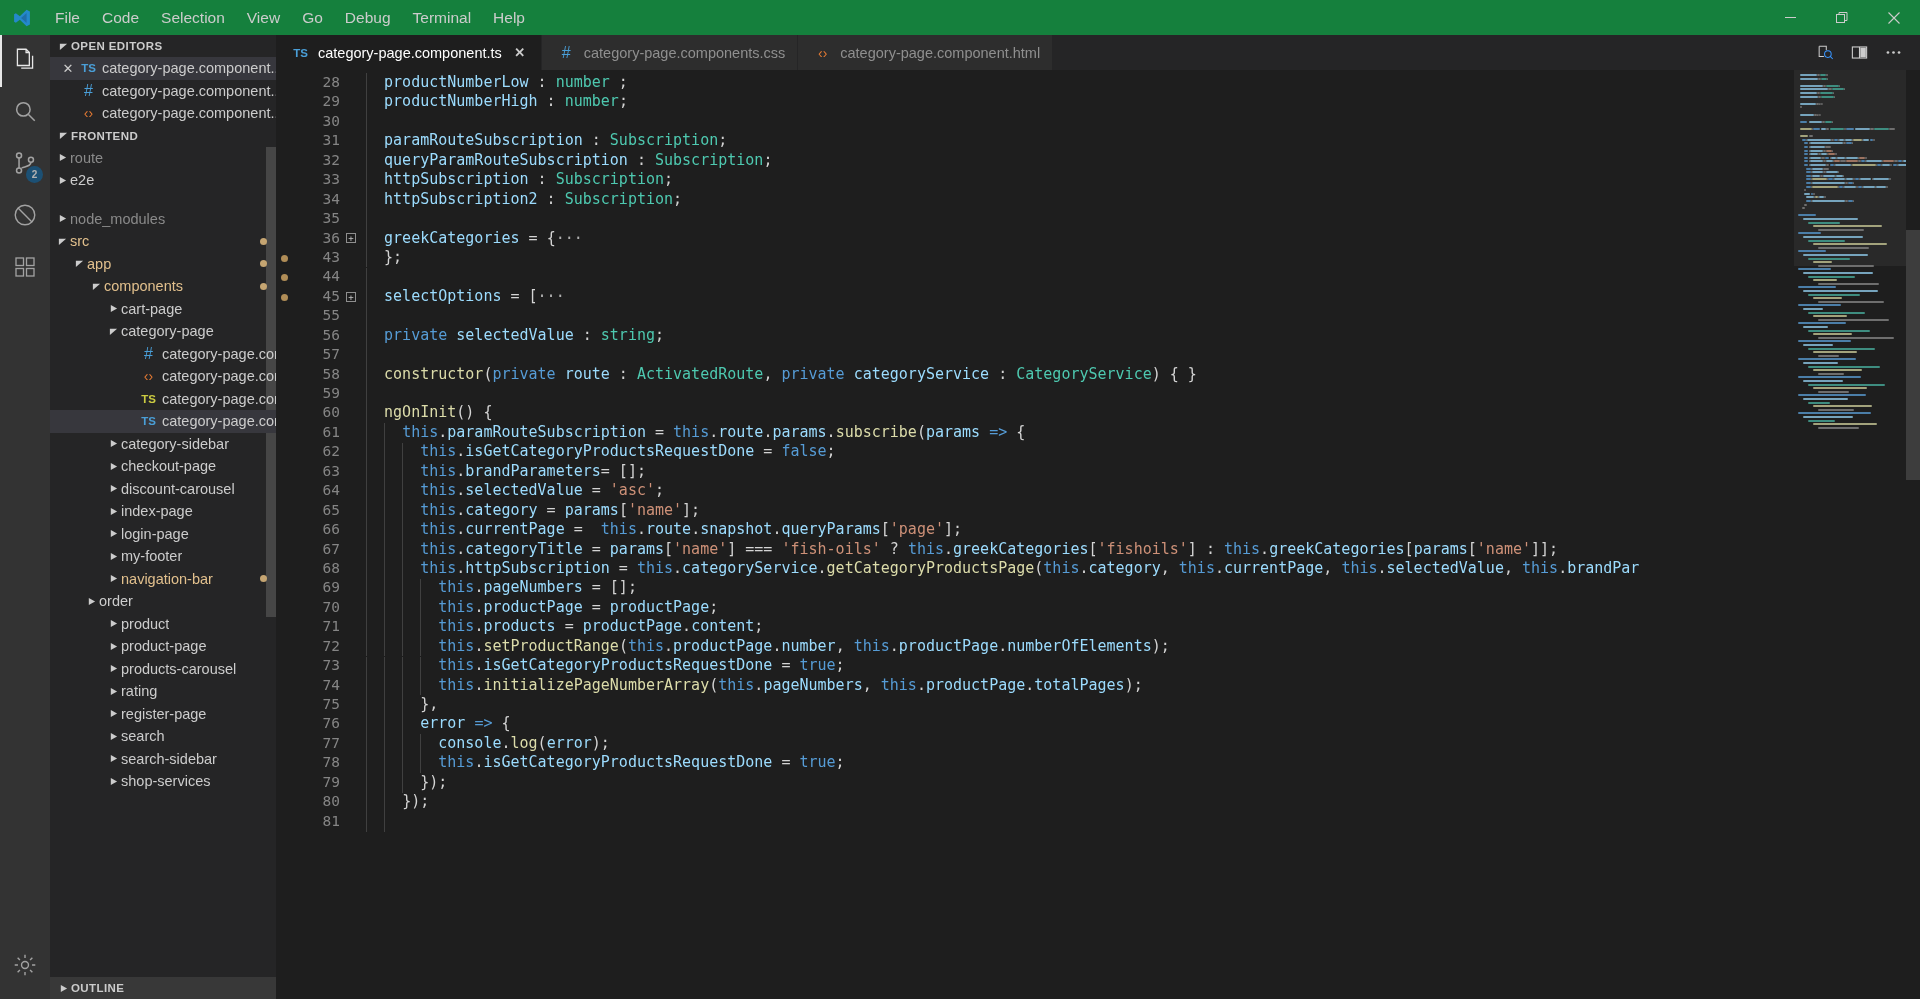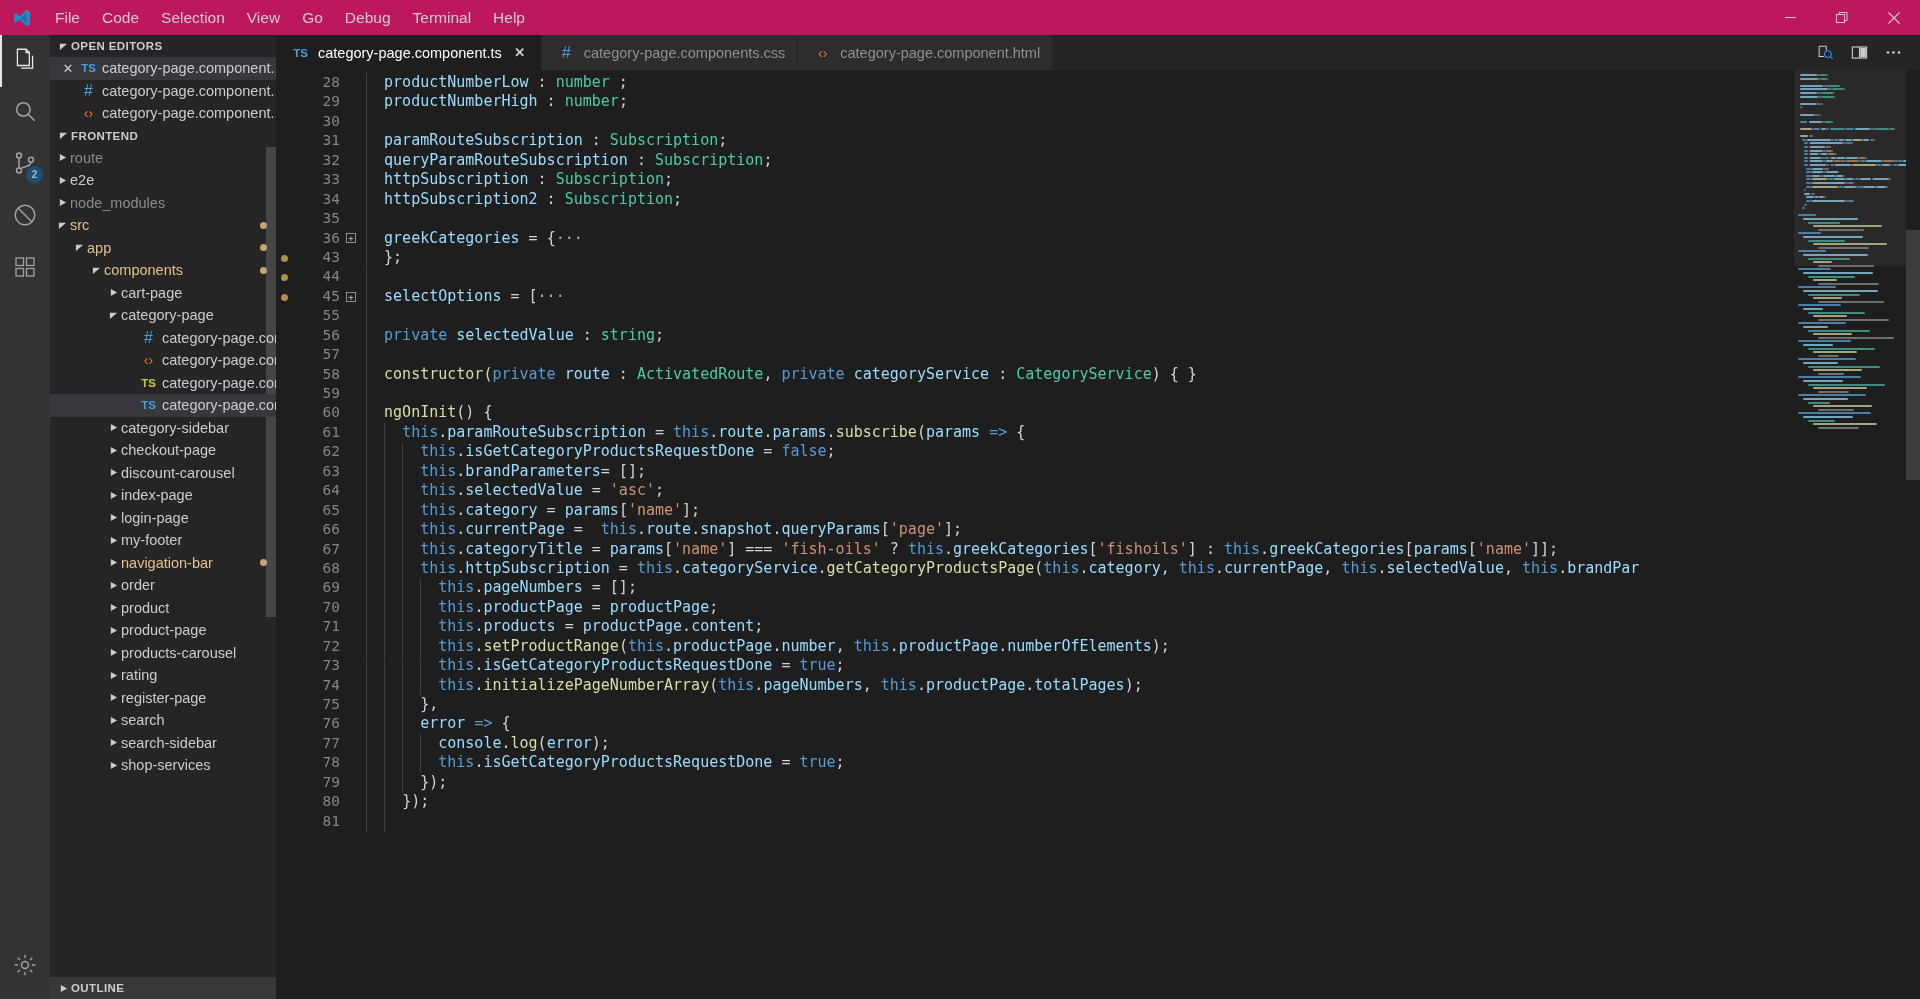--- a/index.html
+++ b/index.html
@@ -7,21 +7,21 @@
   html, body {
     width: 1920px; height: 999px; overflow: hidden;
     background: #1e1e1e;
     font-family: "Liberation Sans", sans-serif;
     -webkit-font-smoothing: antialiased;
   }
   body { display: flex; flex-direction: column; }
 
   
   .titlebar {
-    height: 23px; min-height: 35px; background: #be185d; color: #cccccc;
+    height: 23px; min-height: 35px; background: #15803d; color: #cccccc;
     display: flex; align-items: center; font-size: 15px; position: relative;
   }
   .vscode-logo { width: 44px; display: flex; align-items: center; justify-content: center; }
   .vscode-logo svg { display: block; }
   .menubar { display: flex; align-items: center; height: 100%; }
   .menu-item {
     padding: 0 11px; height: 100%; display: flex; align-items: center;
     font-size: 15.5px; color: #cccccc; cursor: default; white-space: nowrap;
   }
   .window-title {
@@ -359,21 +359,21 @@
             <span class="label dim">route</span>
           </div>
           <div class="tree-row" style="padding-left: 4px;">
             <span class="twisty">
               <svg width="9" height="9" viewBox="0 0 10 10" fill="#cccccc">
                 <path d="M2 1v8l7-4z"></path>
               </svg>
             </span>
             <span class="label">e2e</span>
           </div>
-          <div class="tree-row" style="padding-left: 4px;">
+          <div class="tree-row" style="padding-left: 4px; margin-top: 16px;">
             <span class="twisty">
               <svg width="9" height="9" viewBox="0 0 10 10" fill="#cccccc">
                 <path d="M2 1v8l7-4z"></path>
               </svg>
             </span>
             <span class="label dim">node_modules</span>
           </div>
           <div class="tree-row" style="padding-left: 4px;">
             <span class="twisty">
               <svg width="9" height="9" viewBox="0 0 10 10" fill="#cccccc">
@@ -487,21 +487,21 @@
           </div>
           <div class="tree-row" style="padding-left: 55px;">
             <span class="twisty">
               <svg width="9" height="9" viewBox="0 0 10 10" fill="#cccccc">
                 <path d="M2 1v8l7-4z"></path>
               </svg>
             </span>
             <span class="label mod">navigation-bar</span>
             <span class="git-dot"></span>
           </div>
-          <div class="tree-row" style="padding-left: 55px;">
+          <div class="tree-row" style="padding-left: 33px;">
             <span class="twisty">
               <svg width="9" height="9" viewBox="0 0 10 10" fill="#cccccc">
                 <path d="M2 1v8l7-4z"></path>
               </svg>
             </span>
             <span class="label">order</span>
           </div>
           <div class="tree-row" style="padding-left: 55px;">
             <span class="twisty">
               <svg width="9" height="9" viewBox="0 0 10 10" fill="#cccccc">

